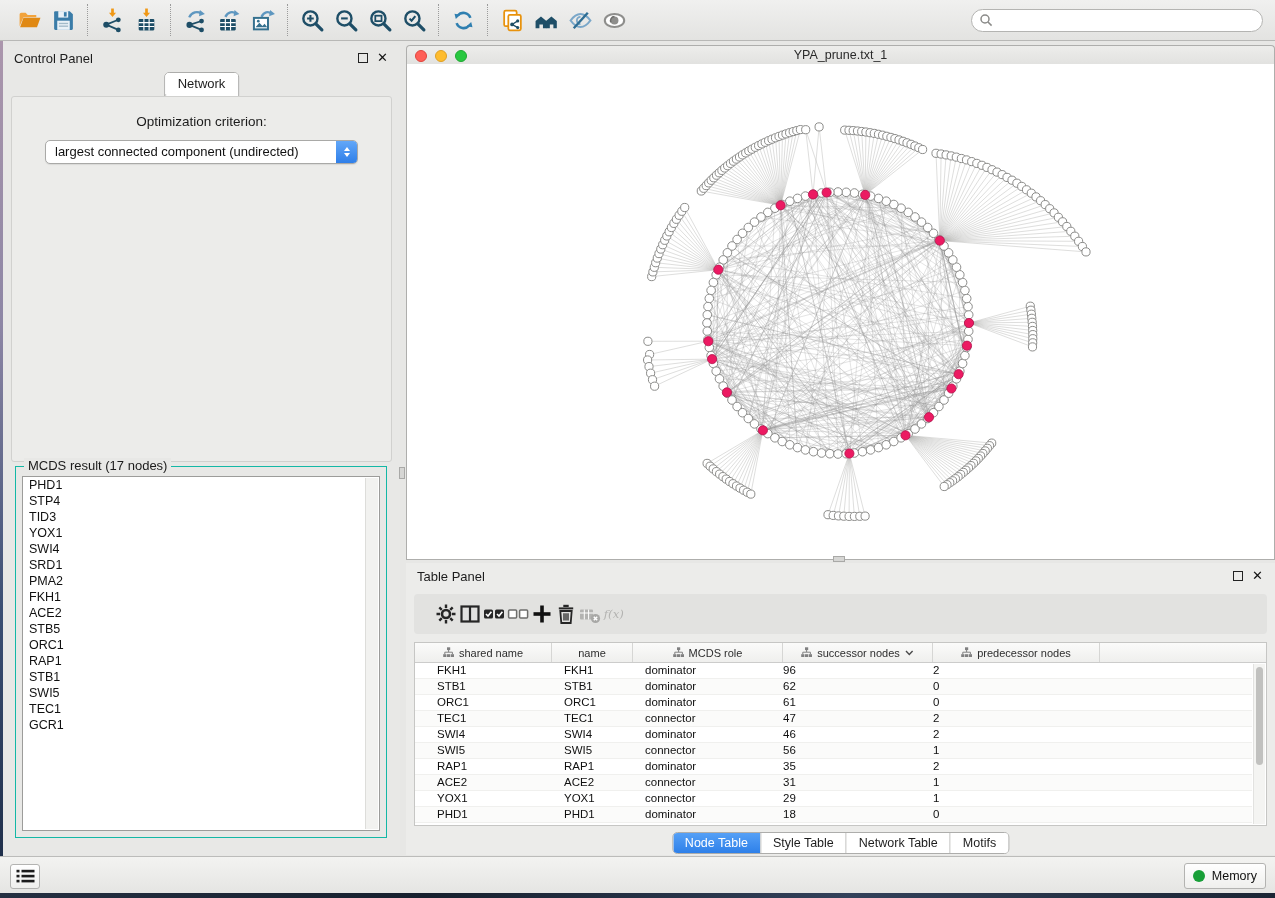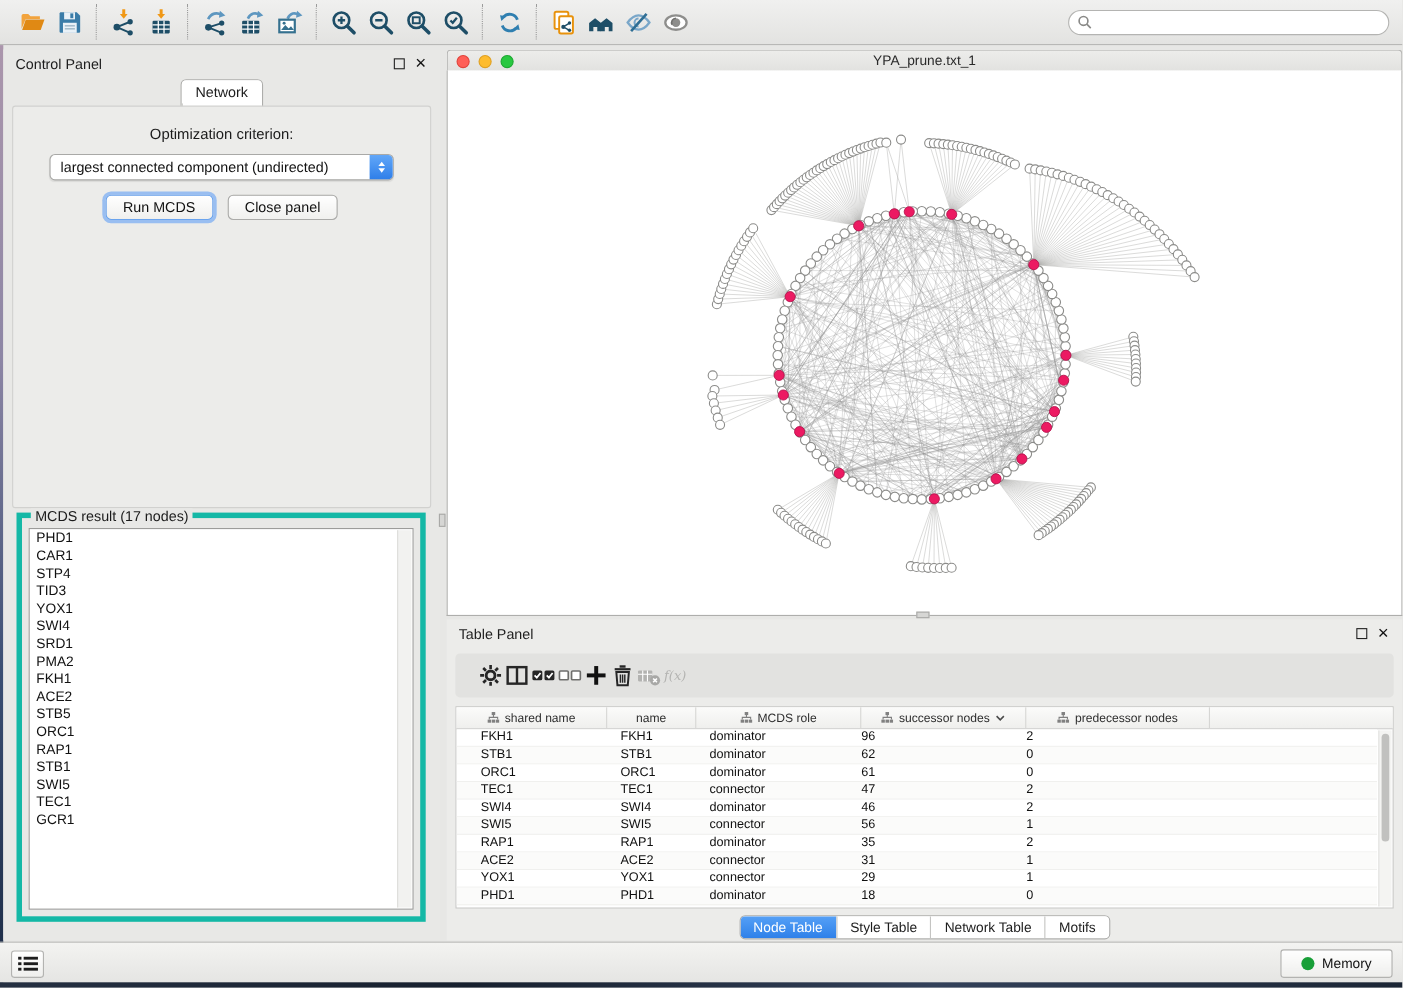--- a/index.html
+++ b/index.html
@@ -48,21 +48,21 @@
     background:linear-gradient(#62a7f8,#2f7fe9); border-radius:0 4px 4px 0;
     display:flex; flex-direction:column; align-items:center; justify-content:center; gap:2px; }
   .chev-up { width:0; height:0; border-left:3.6px solid transparent; border-right:3.6px solid transparent; border-bottom:4.4px solid #fff; }
   .chev-dn { width:0; height:0; border-left:3.6px solid transparent; border-right:3.6px solid transparent; border-top:4.4px solid #fff; }
   #mcds-buttons { display:flex; justify-content:center; gap:13px; margin-top:13px; }
   .push-btn { padding:3px 15px; font-size:13px; color:#111; background:linear-gradient(#ffffff,#f0f0ee);
     border:1px solid #ababa9; border-radius:5px; }
   .push-btn.focus-ring { box-shadow:0 0 0 3px rgba(98,160,245,.6); border-color:#6ba4ee; }
 
   #mcds-fieldset { position:absolute; left:12px; right:13px; top:421px; height:372px;
-    border:5px solid #14b8a6; background:#e8e8e6; }
+    border:1px solid #14b8a6; background:#e8e8e6; }
   #mcds-legend { position:absolute; top:-9px; left:8px; background:#e8e8e6; padding:0 4px; font-size:13px; color:#1b1b1b; }
   #mcds-listbox { position:absolute; left:6px; right:6px; top:9px; bottom:6px; background:#fff; border:1px solid #9c9c9a; overflow:hidden; }
   .mcds-item { font-size:12.5px; line-height:16px; padding-left:6px; color:#111; }
   #mcds-scroll { position:absolute; right:1px; top:1px; bottom:1px; width:13px; background:#f2f2f0; border-left:1px solid #ddddda; }
 
   
   #net-window { position:absolute; left:406px; top:45px; width:869px; height:515px; }
   #net-titlebar { position:relative; height:31px; background:linear-gradient(#ededeb,#dbdbd9);
     border:1px solid #aeaeac; border-bottom:1px solid #c2c2c0; border-radius:4px 4px 0 0; }
   .light { position:absolute; top:3.5px; width:12px; height:12px; border-radius:50%; }
@@ -98,21 +98,21 @@
   #table-vthumb { position:absolute; left:2px; top:3px; width:7px; height:98px; background:#c1c1bf; border-radius:4px; }
   #tp-tabs { top:269px; left:50%; transform:translateX(-50%); }
   #tp-tabs .seg-tab { font-size:12.5px; padding:3px 12px; }
 
   
   #status-bar { position:absolute; left:0; top:856px; width:1275px; height:37px;
     background:linear-gradient(#f3f3f1,#e5e5e3); border-top:1px solid #bcbcba; }
   #task-btn { position:absolute; left:10px; top:7px; width:30px; height:25px;
     background:linear-gradient(#fff,#efefed); border:1px solid #b3b3b1; border-radius:3px;
     display:flex; align-items:center; justify-content:center; }
-  #memory-btn { position:absolute; right:9px; top:6px; height:26px; padding:0 18px;
+  #memory-btn { position:absolute; right:9px; top:6px; height:26px; padding:0 8px;
     background:linear-gradient(#fefefe,#efefed); border:1px solid #b3b3b1; border-radius:3px;
     display:flex; align-items:center; gap:7px; font-size:12.5px; color:#111; }
   #memory-dot { width:12px; height:12px; border-radius:50%; background:#189f38; }
 </style>
 </head>
 <body>
 
 <div id="app">
 
   <div id="toolbar">
@@ -273,31 +273,26 @@
       </div>
     <div id="mcds-pane">
       <div id="opt-label">Optimization criterion:</div>
       <div id="criterion-select">
         <span>largest connected component (undirected)</span>
         <span id="criterion-stepper">
             <span class="chev-up"></span>
             <span class="chev-dn"></span>
           </span>
       </div>
-      <div id="mcds-buttons">
-        <button class="push-btn focus-ring">Run MCDS</button>
-        <button class="push-btn">Close panel</button>
-      </div>
     </div>
     <div id="mcds-fieldset">
       <div id="mcds-legend">MCDS result (17 nodes)</div>
       <div id="mcds-listbox">
         <div>
             <div class="mcds-item">PHD1</div>
-            <div class="mcds-item">CAR1</div>
             <div class="mcds-item">STP4</div>
             <div class="mcds-item">TID3</div>
             <div class="mcds-item">YOX1</div>
             <div class="mcds-item">SWI4</div>
             <div class="mcds-item">SRD1</div>
             <div class="mcds-item">PMA2</div>
             <div class="mcds-item">FKH1</div>
             <div class="mcds-item">ACE2</div>
             <div class="mcds-item">STB5</div>
             <div class="mcds-item">ORC1</div>

